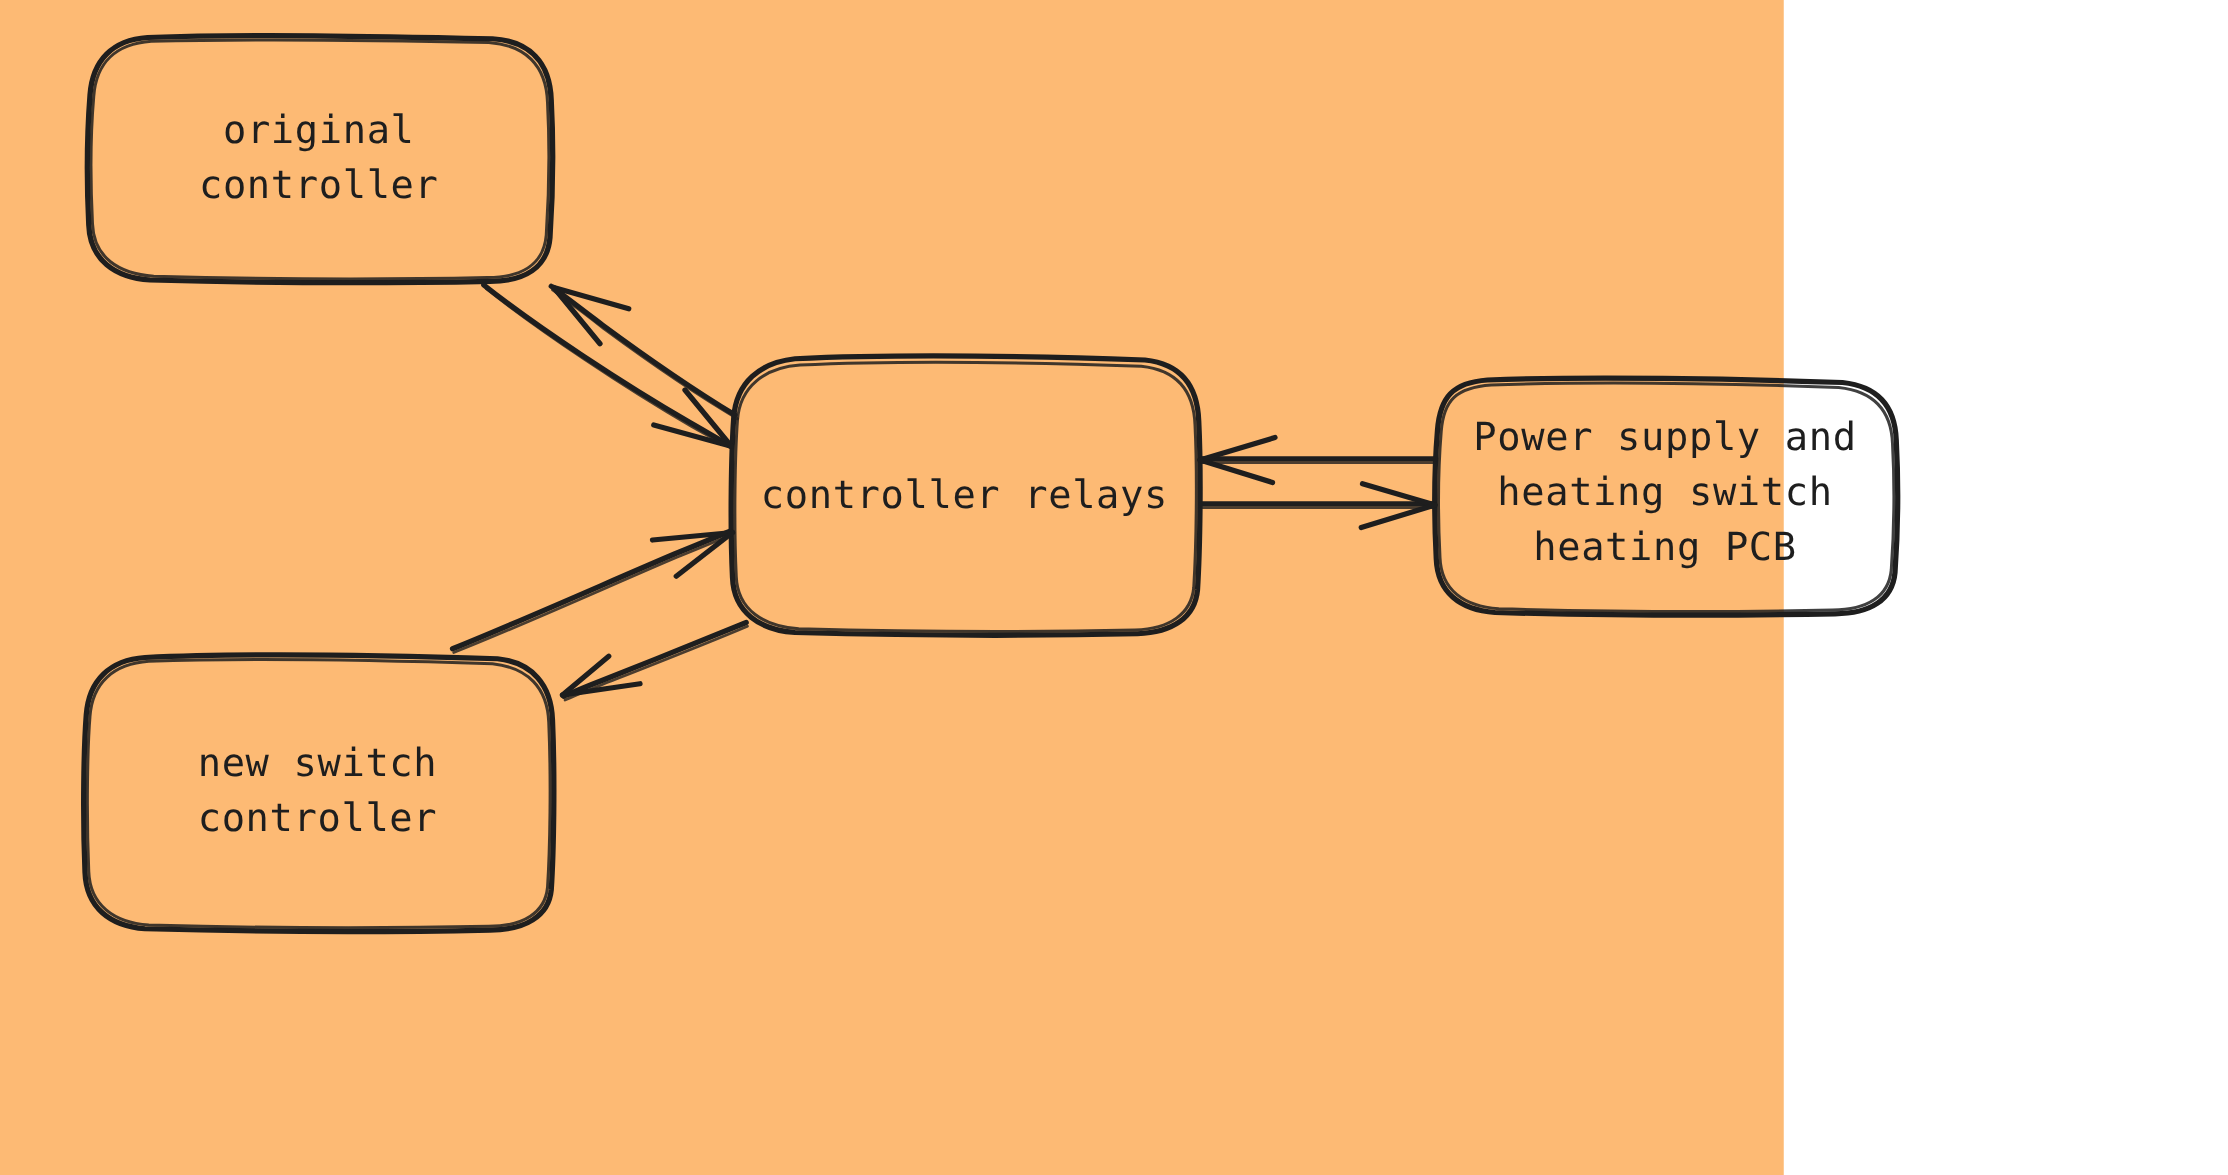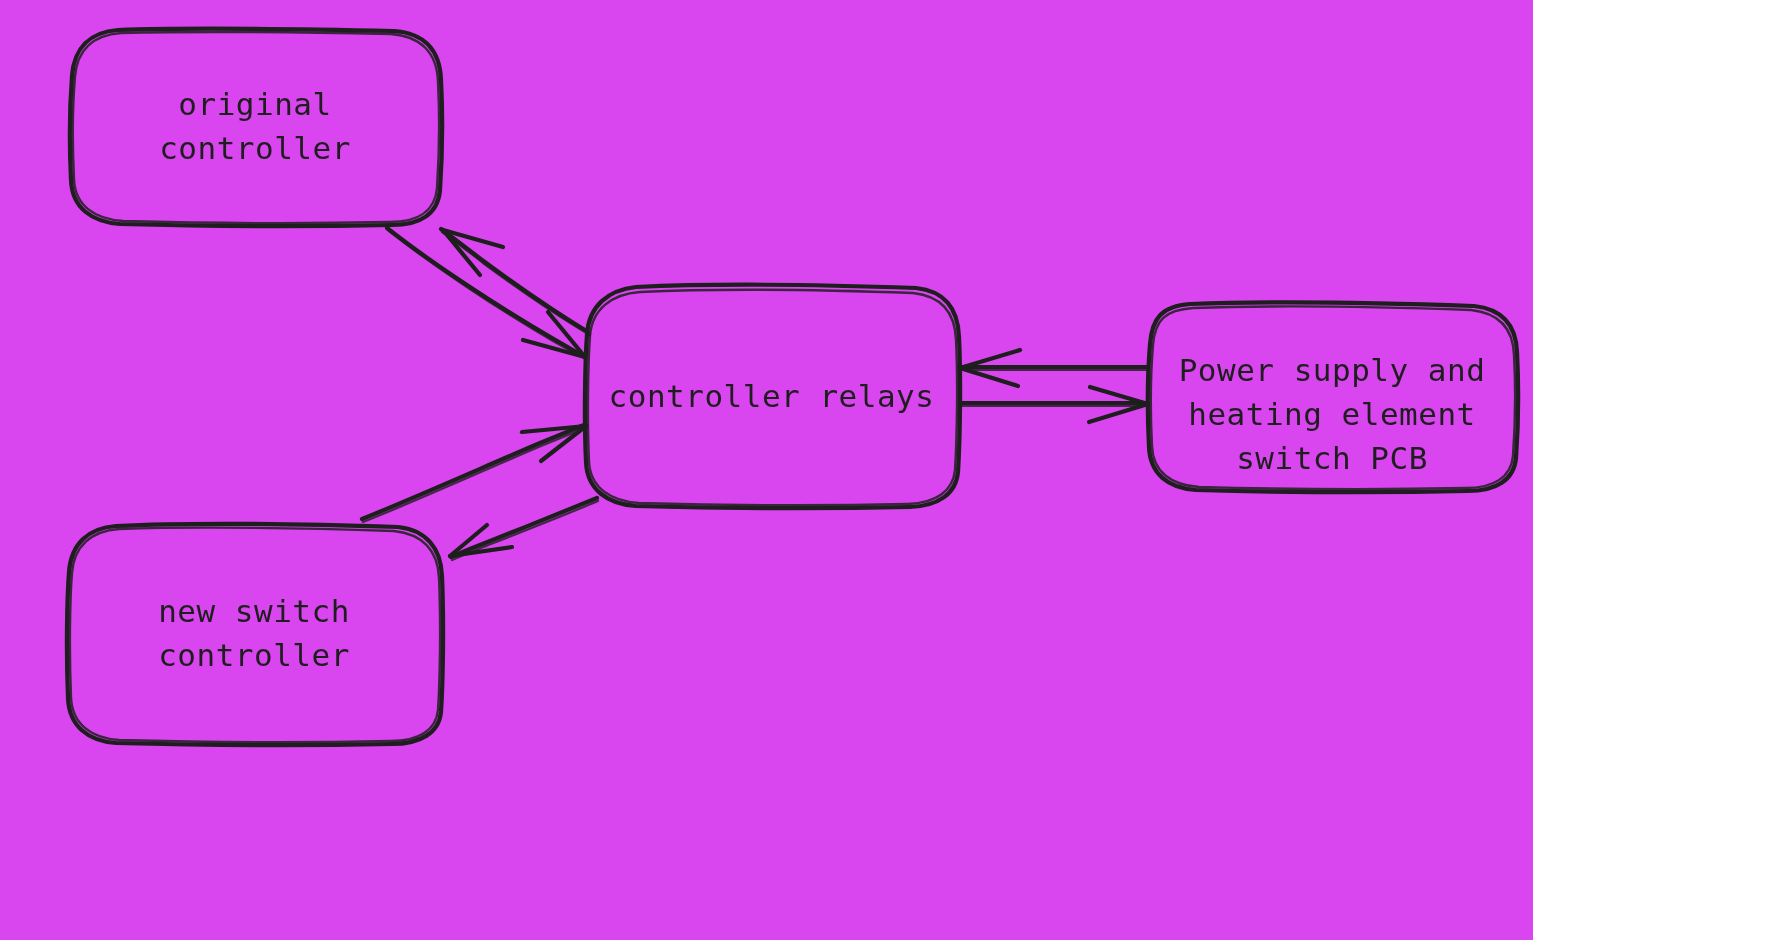--- a/index.html
+++ b/index.html
@@ -8,23 +8,24 @@
     background: #ffffff;
   }
   body {
     width: 1782px;
     height: 940px;
     overflow: hidden;
     font-family: "DejaVu Sans Mono", monospace;
   }
   #canvas {
     position: relative;
-    width: 1533px;
+    width: 1414px;
     height: 940px;
-    background: #d946ef;
+    background: #fdba74;
+    padding-left: 13px;
   }
   #sketch {
     position: absolute;
     top: 0;
     left: 0;
     width: 1782px;
     height: 940px;
   }
   .node-label {
     position: absolute;
@@ -153,19 +154,19 @@
 
   <div class="node-label" style="left:66px; top:522px; width:376px; height:222px;">
     <span>new switch</span>
     <span>controller</span>
   </div>
 
   <div class="node-label" style="left:583px; top:283px; width:377px; height:225px;">
     <span>controller relays</span>
   </div>
 
-  <div class="node-label" style="left:1148px; top:319px; width:368px; height:190px;">
+  <div class="node-label" style="left:1148px; top:299px; width:368px; height:190px;">
     <span>Power supply and</span>
-    <span>heating element</span>
-    <span>switch PCB</span>
+    <span>heating switch</span>
+    <span>heating PCB</span>
   </div>
 
 </div>
 
 </body></html>

